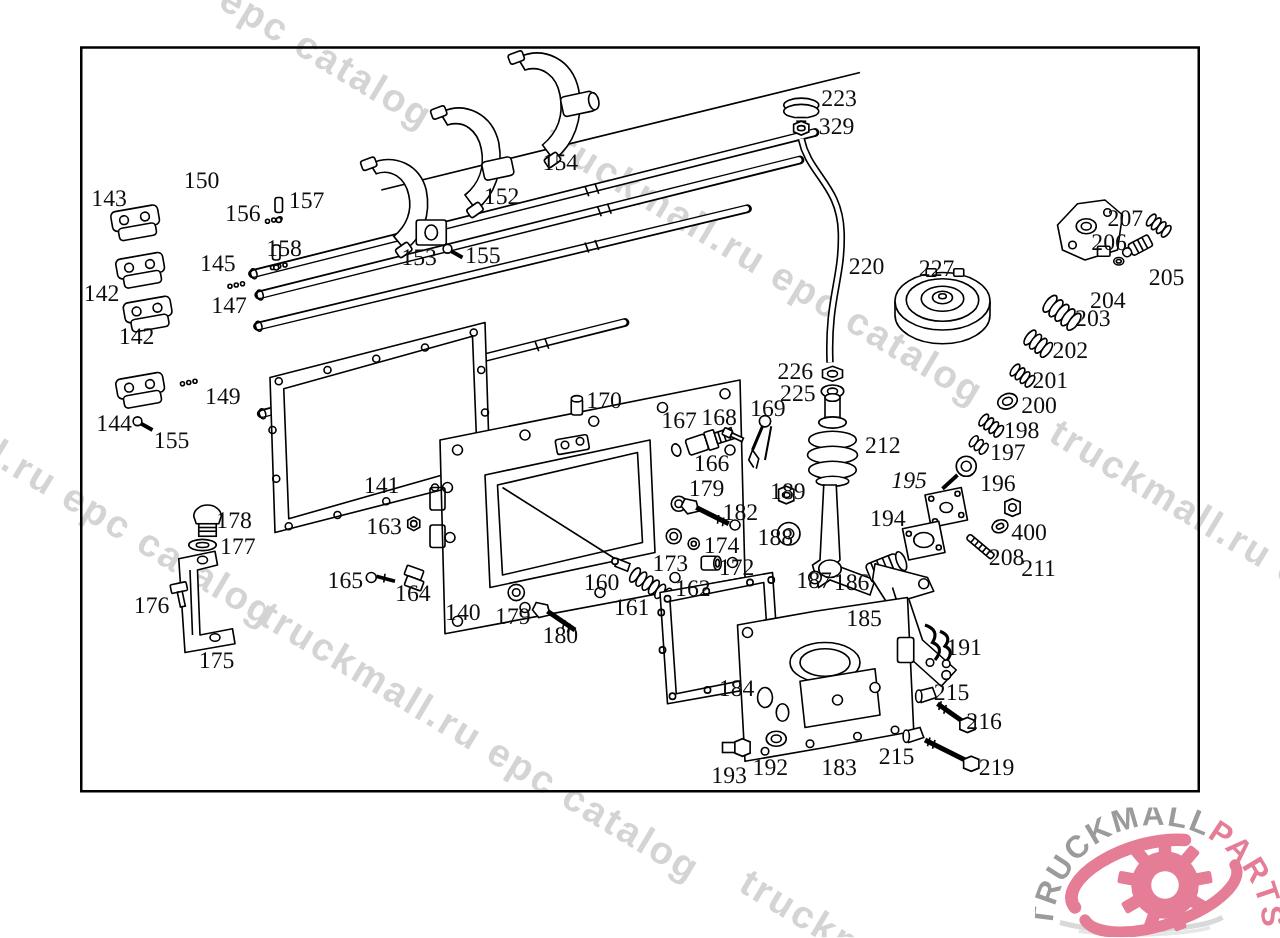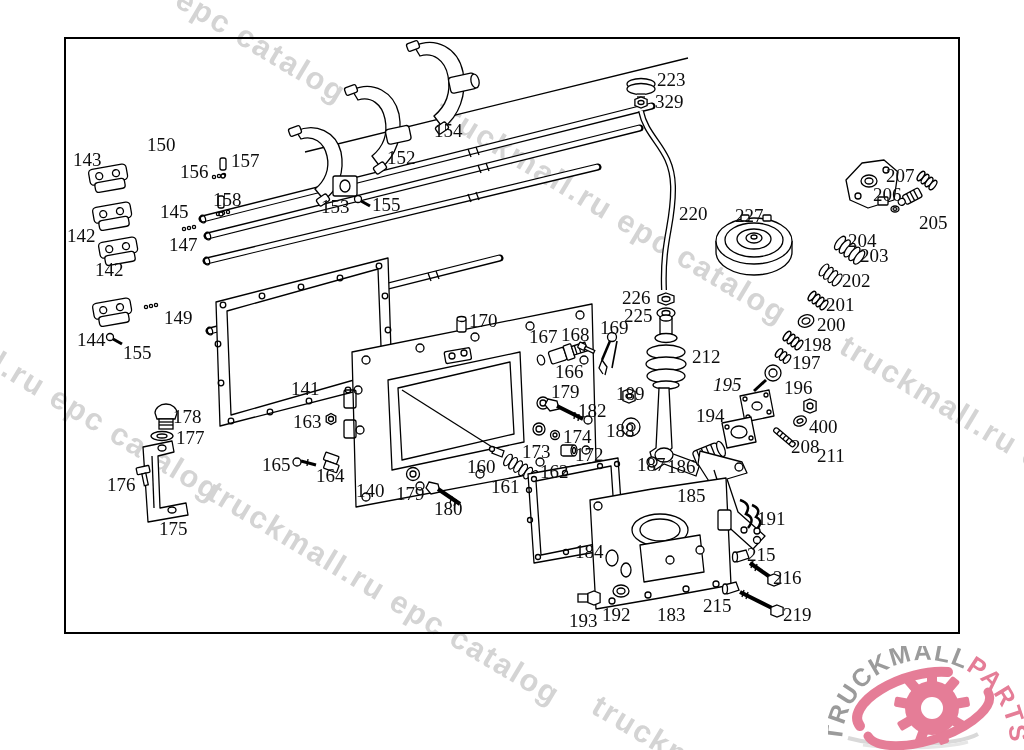--- a/index.html
+++ b/index.html
@@ -593,21 +593,21 @@
       <span class="part-label" style="left: 747px; top: 545px;">215</span>
       <span class="part-label" style="left: 696px; top: 406px;">194</span>
       <span class="part-label" style="left: 713px; top: 375px; font-style: italic;">195</span>
       <span class="part-label" style="left: 784px; top: 378px;">196</span>
       <span class="part-label" style="left: 792px; top: 353px;">197</span>
       <span class="part-label" style="left: 803px; top: 335px;">198</span>
       <span class="part-label" style="left: 817px; top: 315px;">200</span>
       <span class="part-label" style="left: 826px; top: 295px;">201</span>
       <span class="part-label" style="left: 842px; top: 271px;">202</span>
       <span class="part-label" style="left: 860px; top: 246px;">203</span>
-      <span class="part-label" style="left: 848px; top: 231px;">204</span>
+      <span class="part-label" style="left: 872px; top: 231px;">204</span>
       <span class="part-label" style="left: 919px; top: 213px;">205</span>
       <span class="part-label" style="left: 873px; top: 185px;">206</span>
       <span class="part-label" style="left: 886px; top: 166px;">207</span>
       <span class="part-label" style="left: 817px; top: 398px; margin-top: 48px;">211</span>
       <span class="part-label" style="left: 809px; top: 417px;">400</span>
       <span class="part-label" style="left: 791px; top: 437px;">208</span>
       <span class="part-label" style="left: 679px; top: 204px;">220</span>
       <span class="part-label" style="left: 655px; top: 92px;">329</span>
       <span class="part-label" style="left: 657px; top: 70px;">223</span>
       <span class="part-label" style="left: 735px; top: 206px;">227</span>

